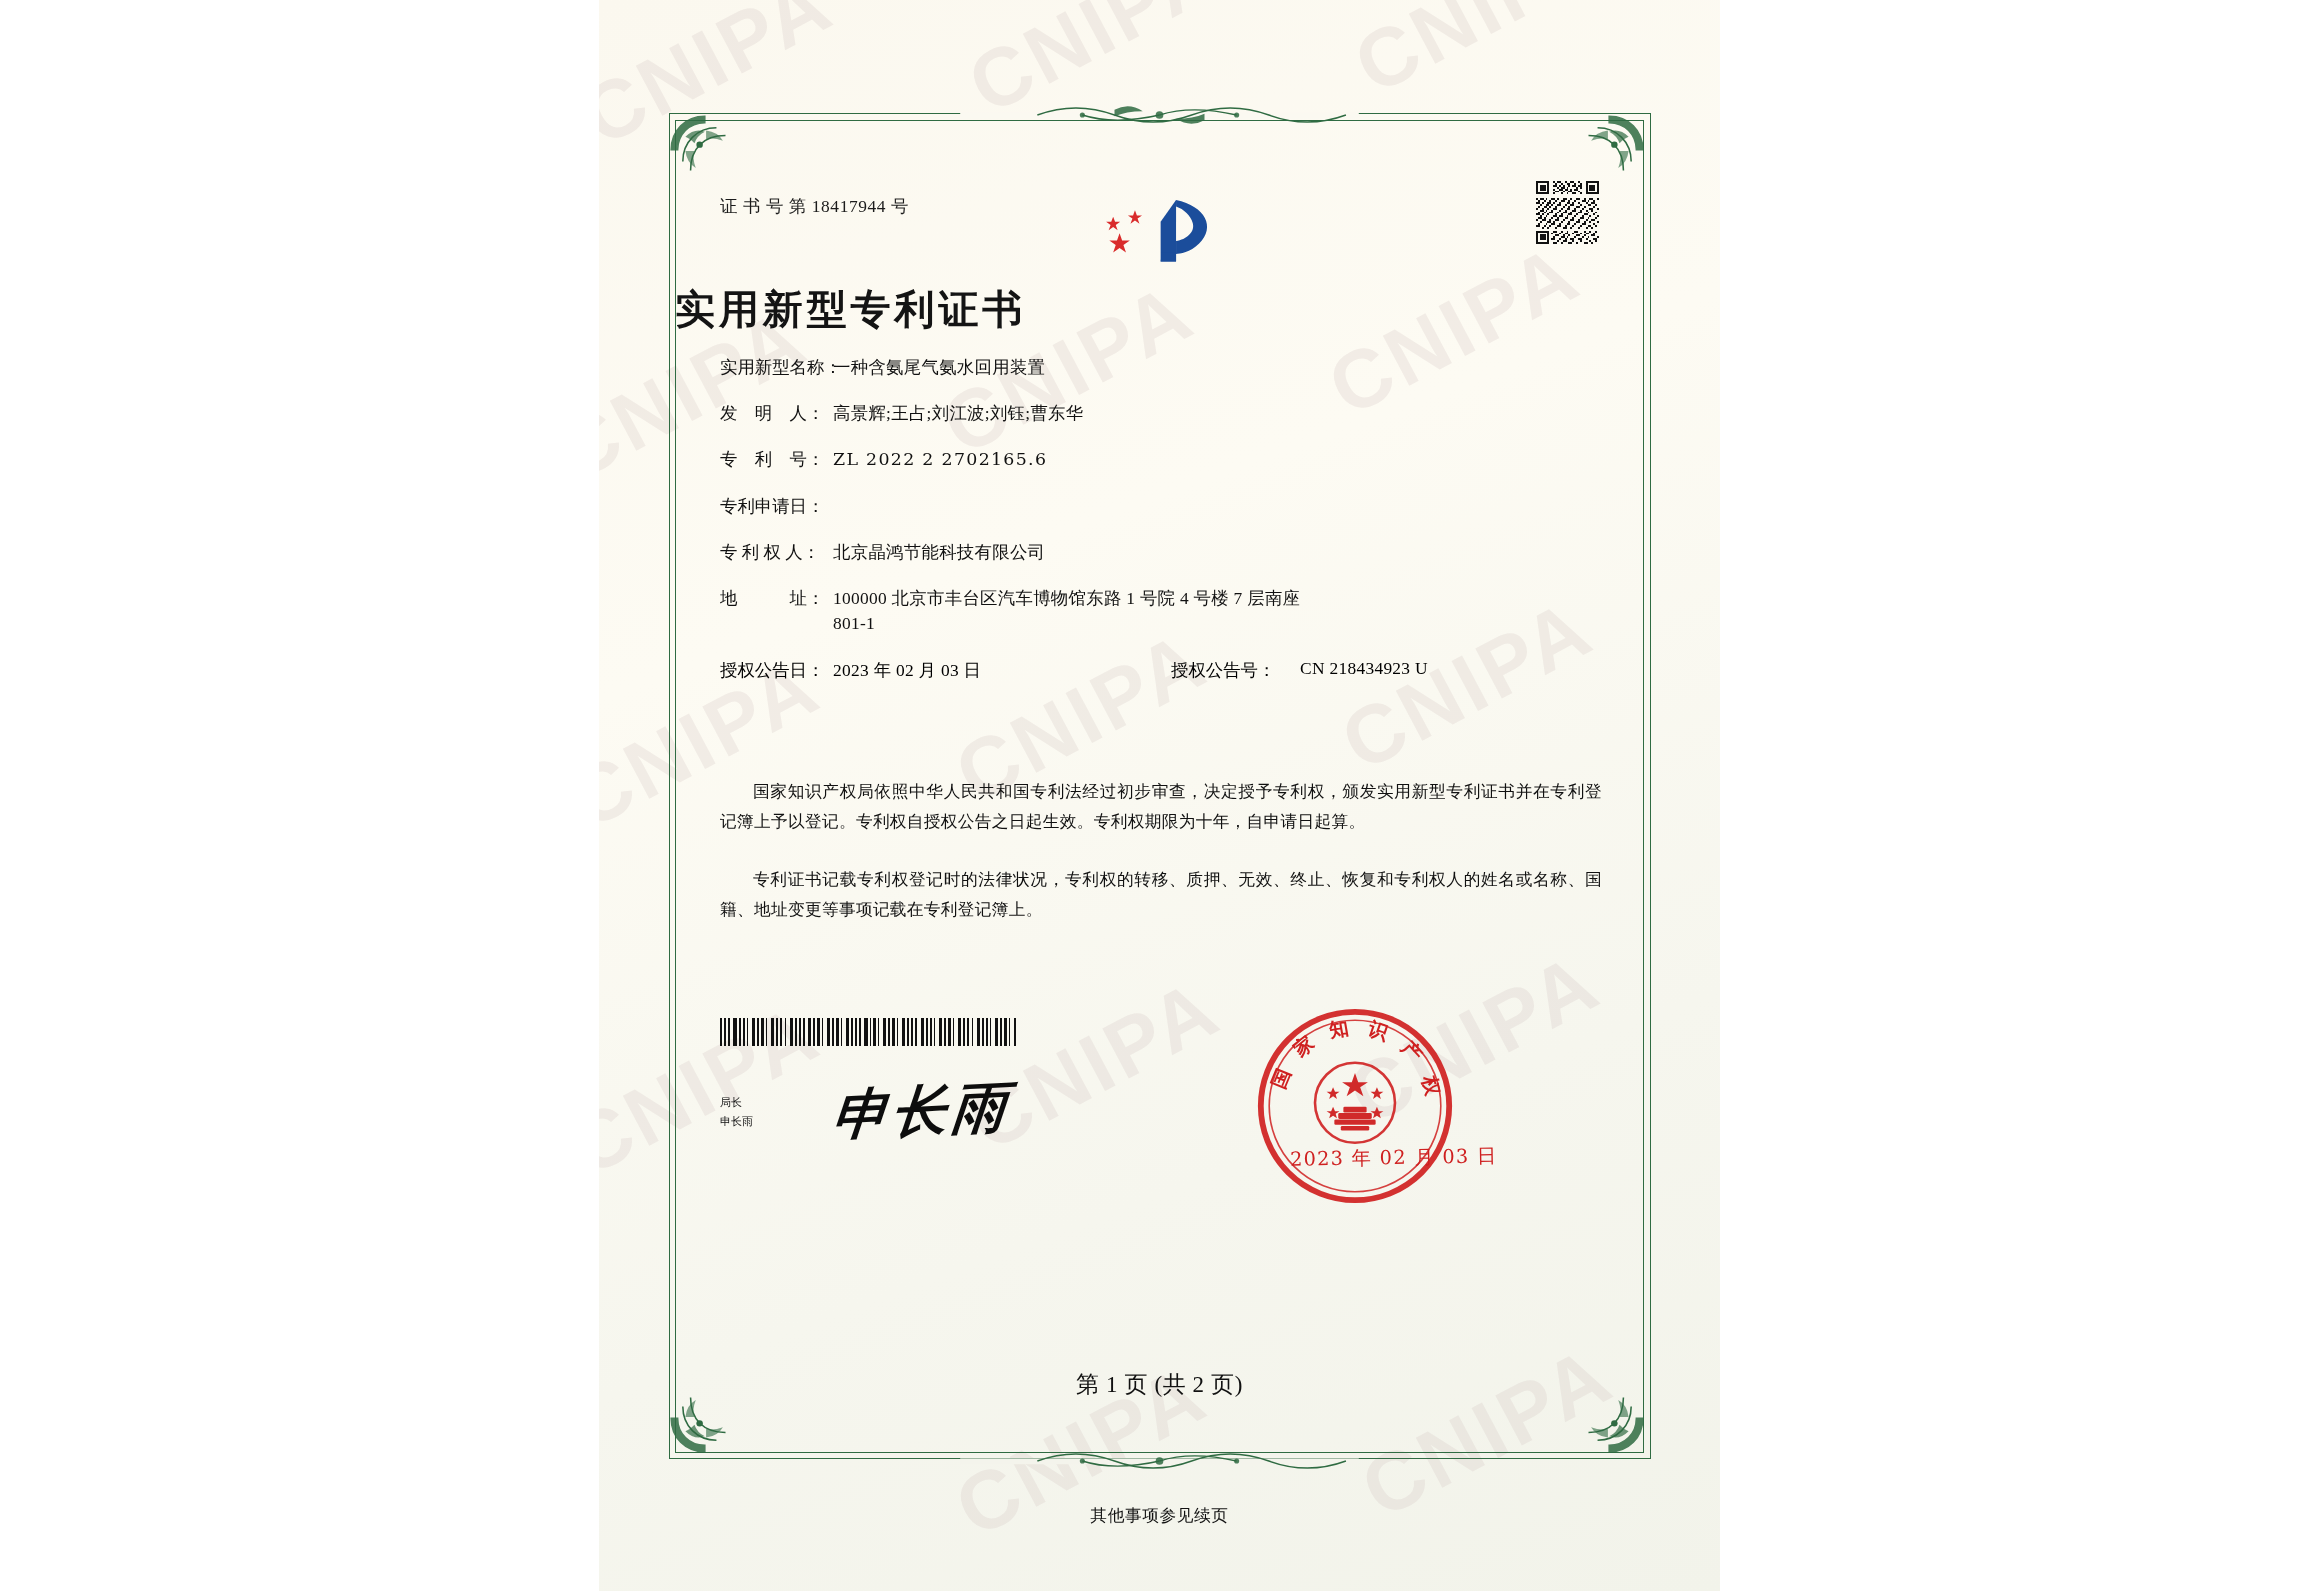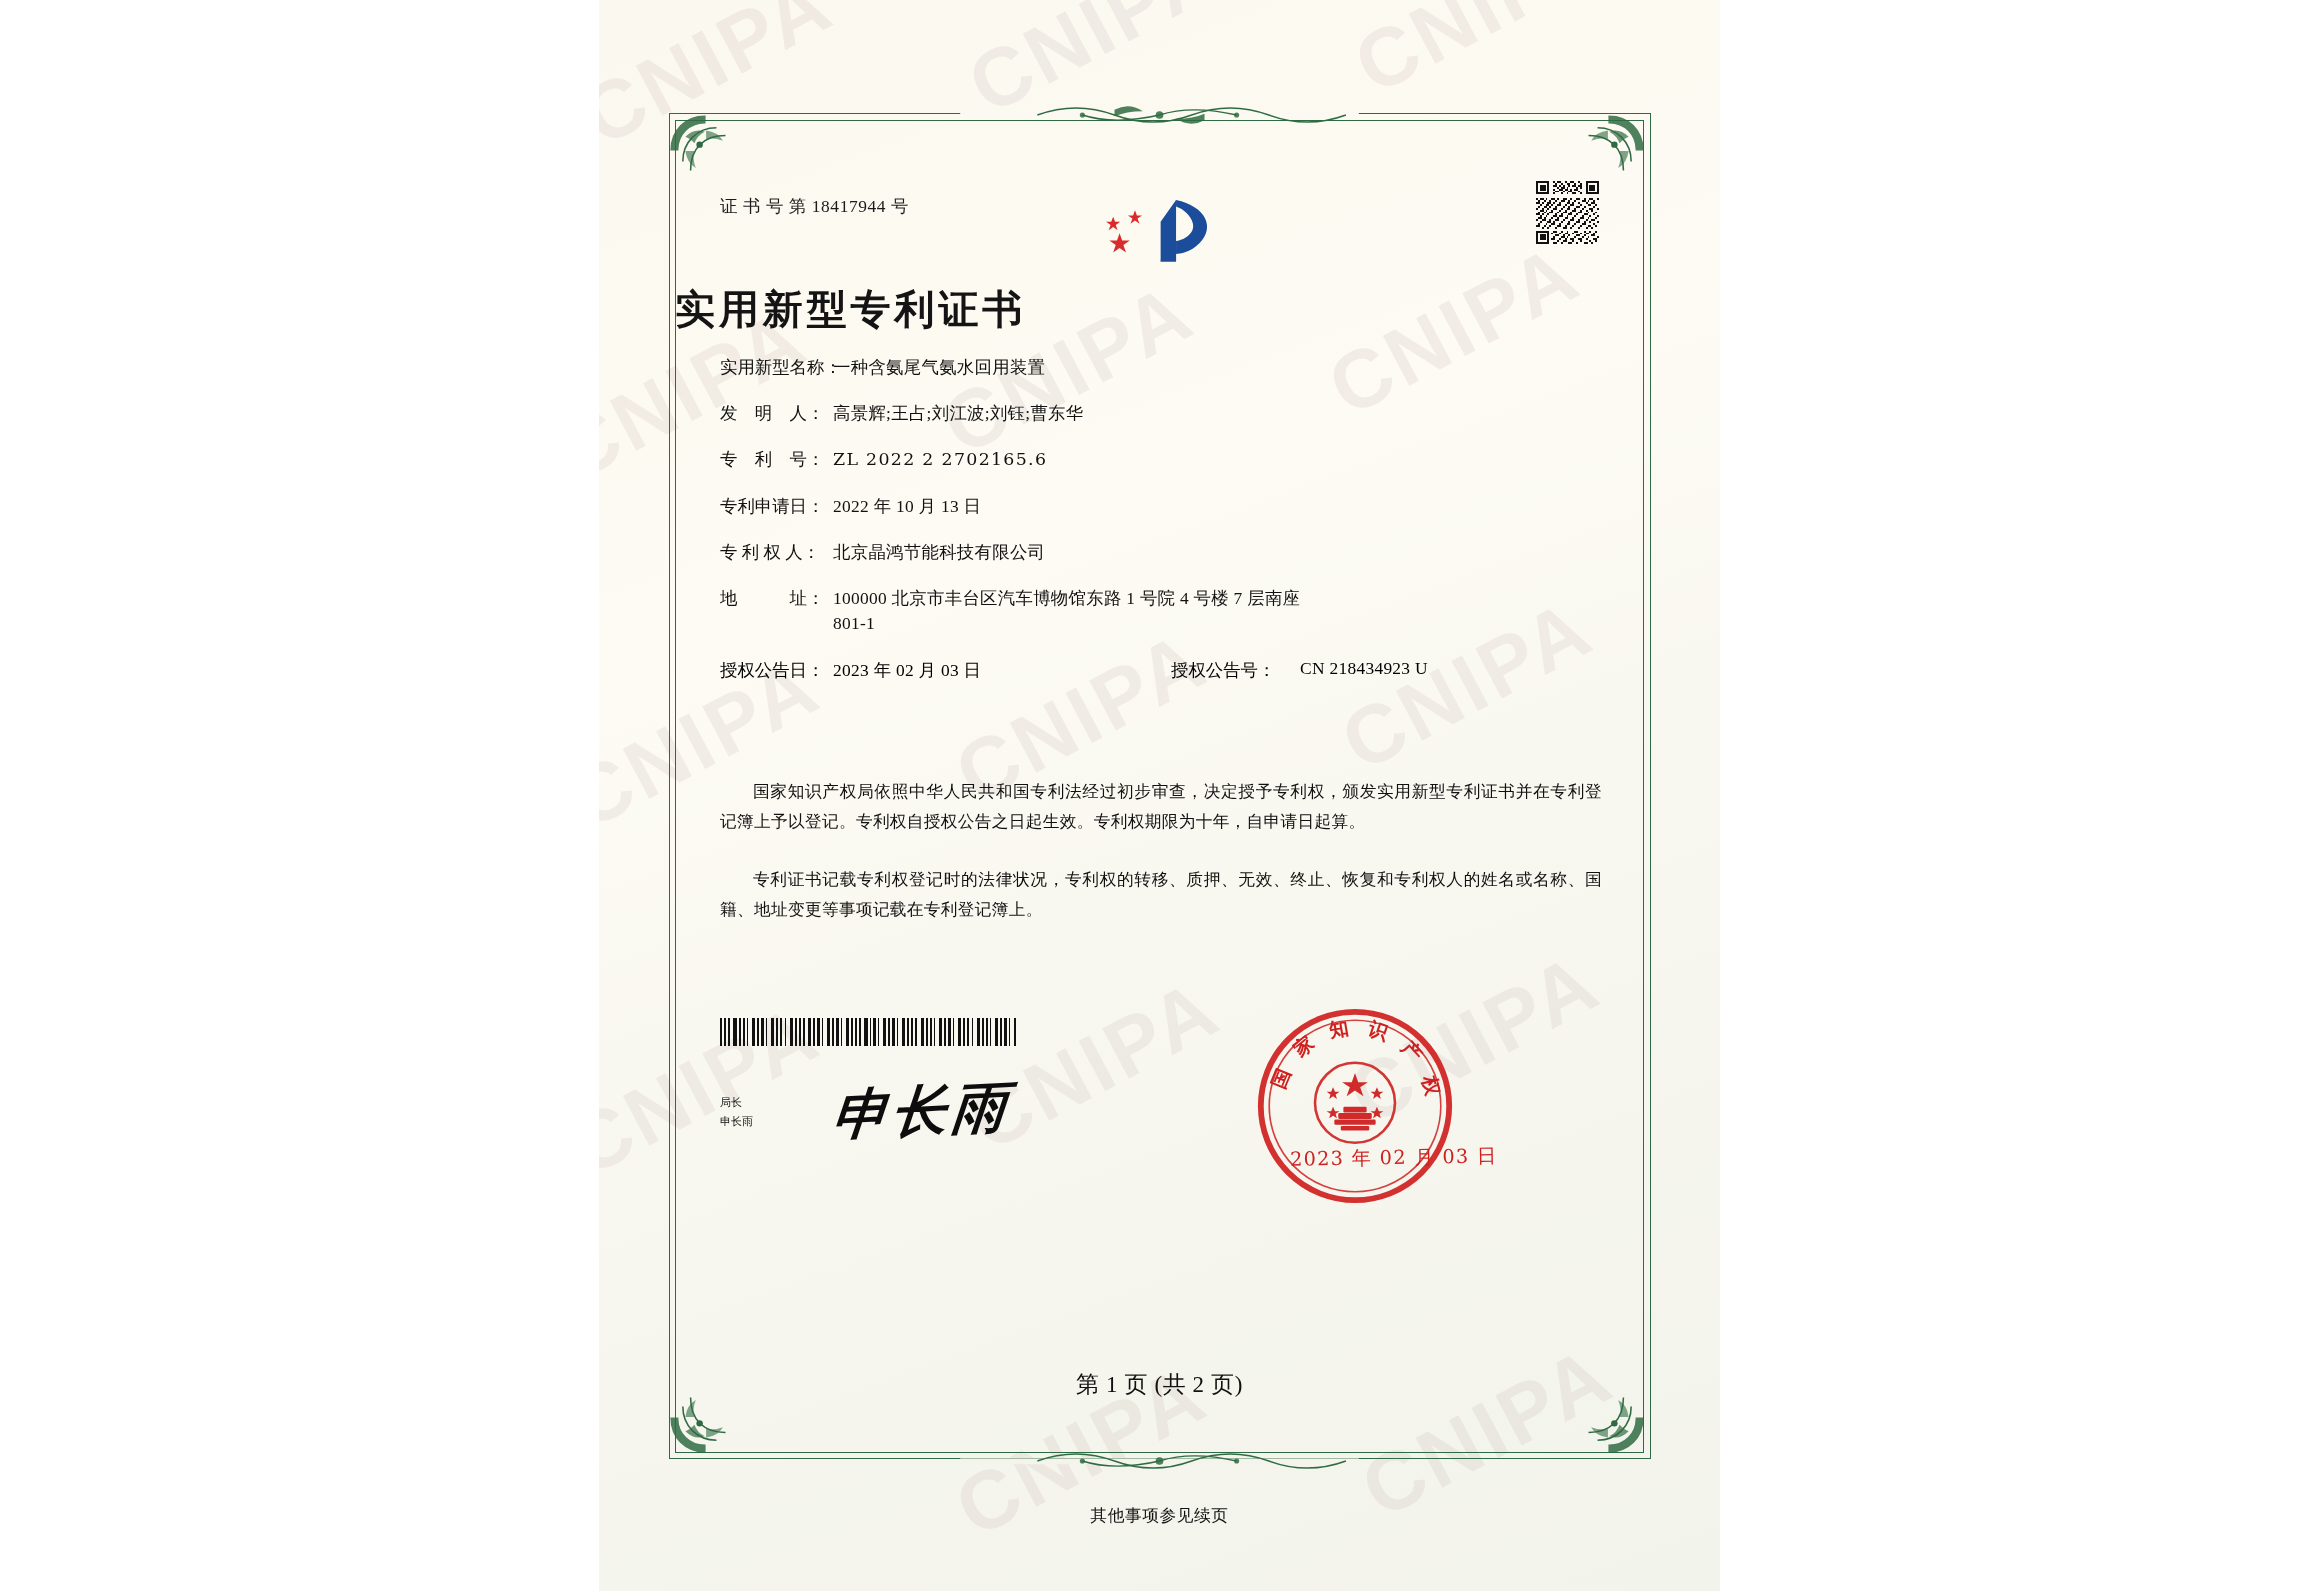--- a/index.html
+++ b/index.html
@@ -635,21 +635,20 @@
       <div class="f-row">
         <div class="f-label">发　明　人：</div>
         <div class="f-val">高景辉;王占;刘江波;刘钰;曹东华</div>
       </div>
       <div class="f-row">
         <div class="f-label">专　利　号：</div>
         <div class="f-val mono">ZL 2022 2 2702165.6</div>
       </div>
       <div class="f-row">
         <div class="f-label">专利申请日：</div>
-        <div class="f-val">2022 年 10 月 13 日</div>
       </div>
       <div class="f-row">
         <div class="f-label">专 利 权 人：</div>
         <div class="f-val">北京晶鸿节能科技有限公司</div>
       </div>
       <div class="f-row">
         <div class="f-label">地　　　址：</div>
         <div class="f-val">
           <span>100000 北京市丰台区汽车博物馆东路 1 号院 4 号楼 7 层南座</span>
           <span class="sub">801-1</span>

